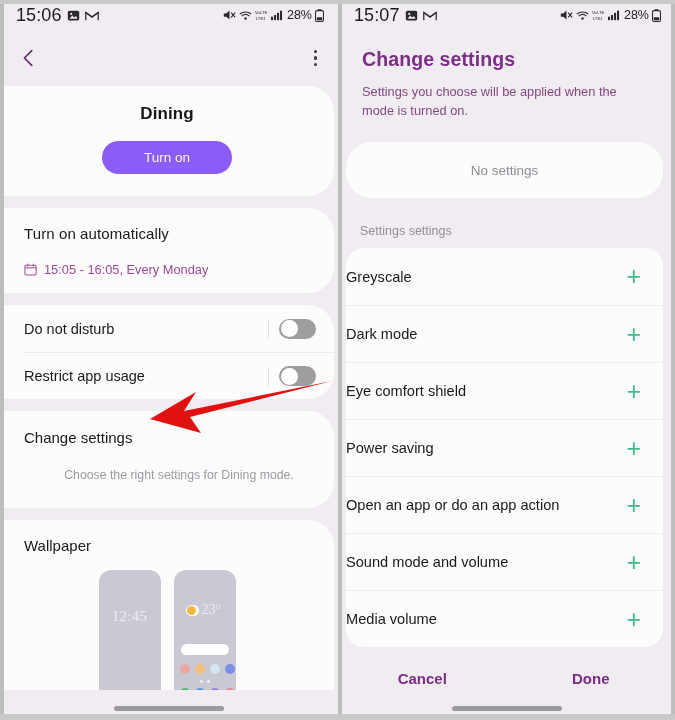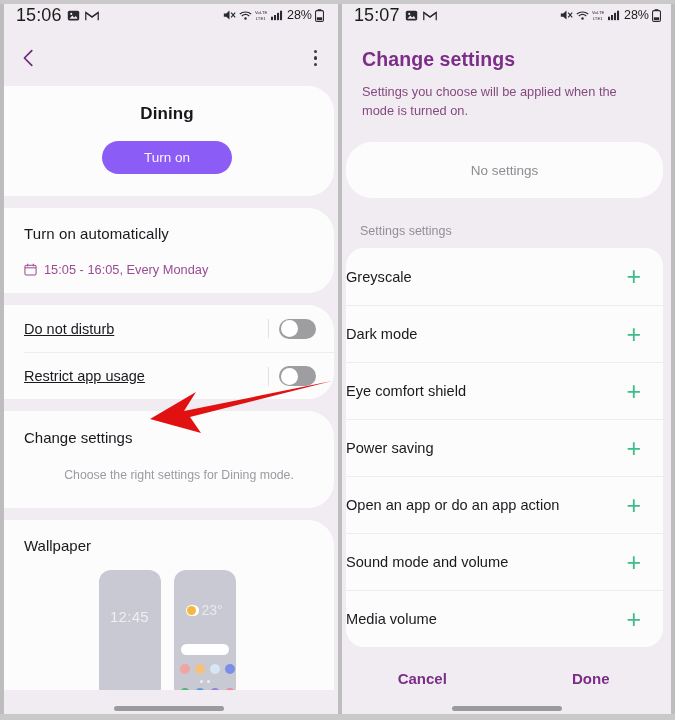--- a/index.html
+++ b/index.html
@@ -73,34 +73,34 @@
   .cal-ico { width: 13px; height: 13px; }
   .auto-sched span { font-size: 12.8px; color: #9b4b93; }
 
   .card-toggles { padding: 0 0 0 24px; }
   .toggle-row {
     display:flex; align-items:center; justify-content:space-between;
     height: 47px; padding-right: 18px;
     cursor: pointer;
   }
   .toggle-row + .toggle-row { border-top: 1px solid #ecebee; }
-  .toggle-label { font-size: 14.5px; color: #19181c; text-decoration: underline; }
+  .toggle-label { font-size: 14.5px; color: #19181c; }
   .switch-box { display:flex; align-items:center; gap:10px; }
   .switch-sep { width:1px; height:19px; background:#e2e1e4; }
   .switch { width: 37px; height: 20px; border-radius: 11px; background: #9e9ea1; position: relative; }
   .switch .knob { position:absolute; left:1.5px; top:1.5px; width:17px; height:17px; border-radius:50%; background:#fff; }
 
   .card-change { padding: 18px 0 26px 24px; }
   .change-title { font-size: 15px; color: #19181c; }
   .change-sub { font-size: 12.3px; color: #9b9aa0; margin-top: 22px; text-align:center; }
 
   .card-wall { padding: 17px 0 0 24px; border-radius: 0 26px 0 0; margin-bottom:12px; height:170px; overflow:hidden; }
   .wall-title { font-size: 15px; color: #19181c; }
   .thumbs { display:flex; gap: 13px; justify-content:center; margin-top: 16px; padding-right: 24px; }
-  .thumb { width: 62px; height: 130px; background: #c8c9d2; border-radius: 12px; position:relative; overflow:hidden; }
+  .thumb { width: 62px; height: 130px; background: #c8c9d2; border-radius: 12px; position:relative; overflow:hidden;font-family:Liberation Serif, serif; }
   .thumb .tclock { position:absolute; top: 38px; width:100%; text-align:center; color:#eeeef3; font-size:15px; letter-spacing:.3px; }
   .thumb2 .wx { position:absolute; top: 32px; left: 8px; display:flex; align-items:center; gap:2px; }
   .wx .sun { width:9px;height:9px;border-radius:50%;background:#f5b942; position:relative; left:5px; }
   .wx .cloud { width:13px;height:11px;border-radius:7px;background:#fff; margin-left:-7px; }
   .wx .deg { color:#e9eaf0; font-size:14px; margin-left:1px; }
   .thumb2 .pill { position:absolute; top:74px; left:7px; width:48px; height:11px; border-radius:6px; background:#fff; }
   .thumb2 .dots { position:absolute; top:94px; left:6px; display:flex; gap:5px; }
   .thumb2 .dots i { width:10px;height:10px;border-radius:50%; display:block; }
   .thumb2 .pgdots { position:absolute; top:110px; width:100%; display:flex; gap:4px; justify-content:center; }
   .thumb2 .pgdots i { width:3px;height:3px;border-radius:50%;background:#eceef5; display:block; }

